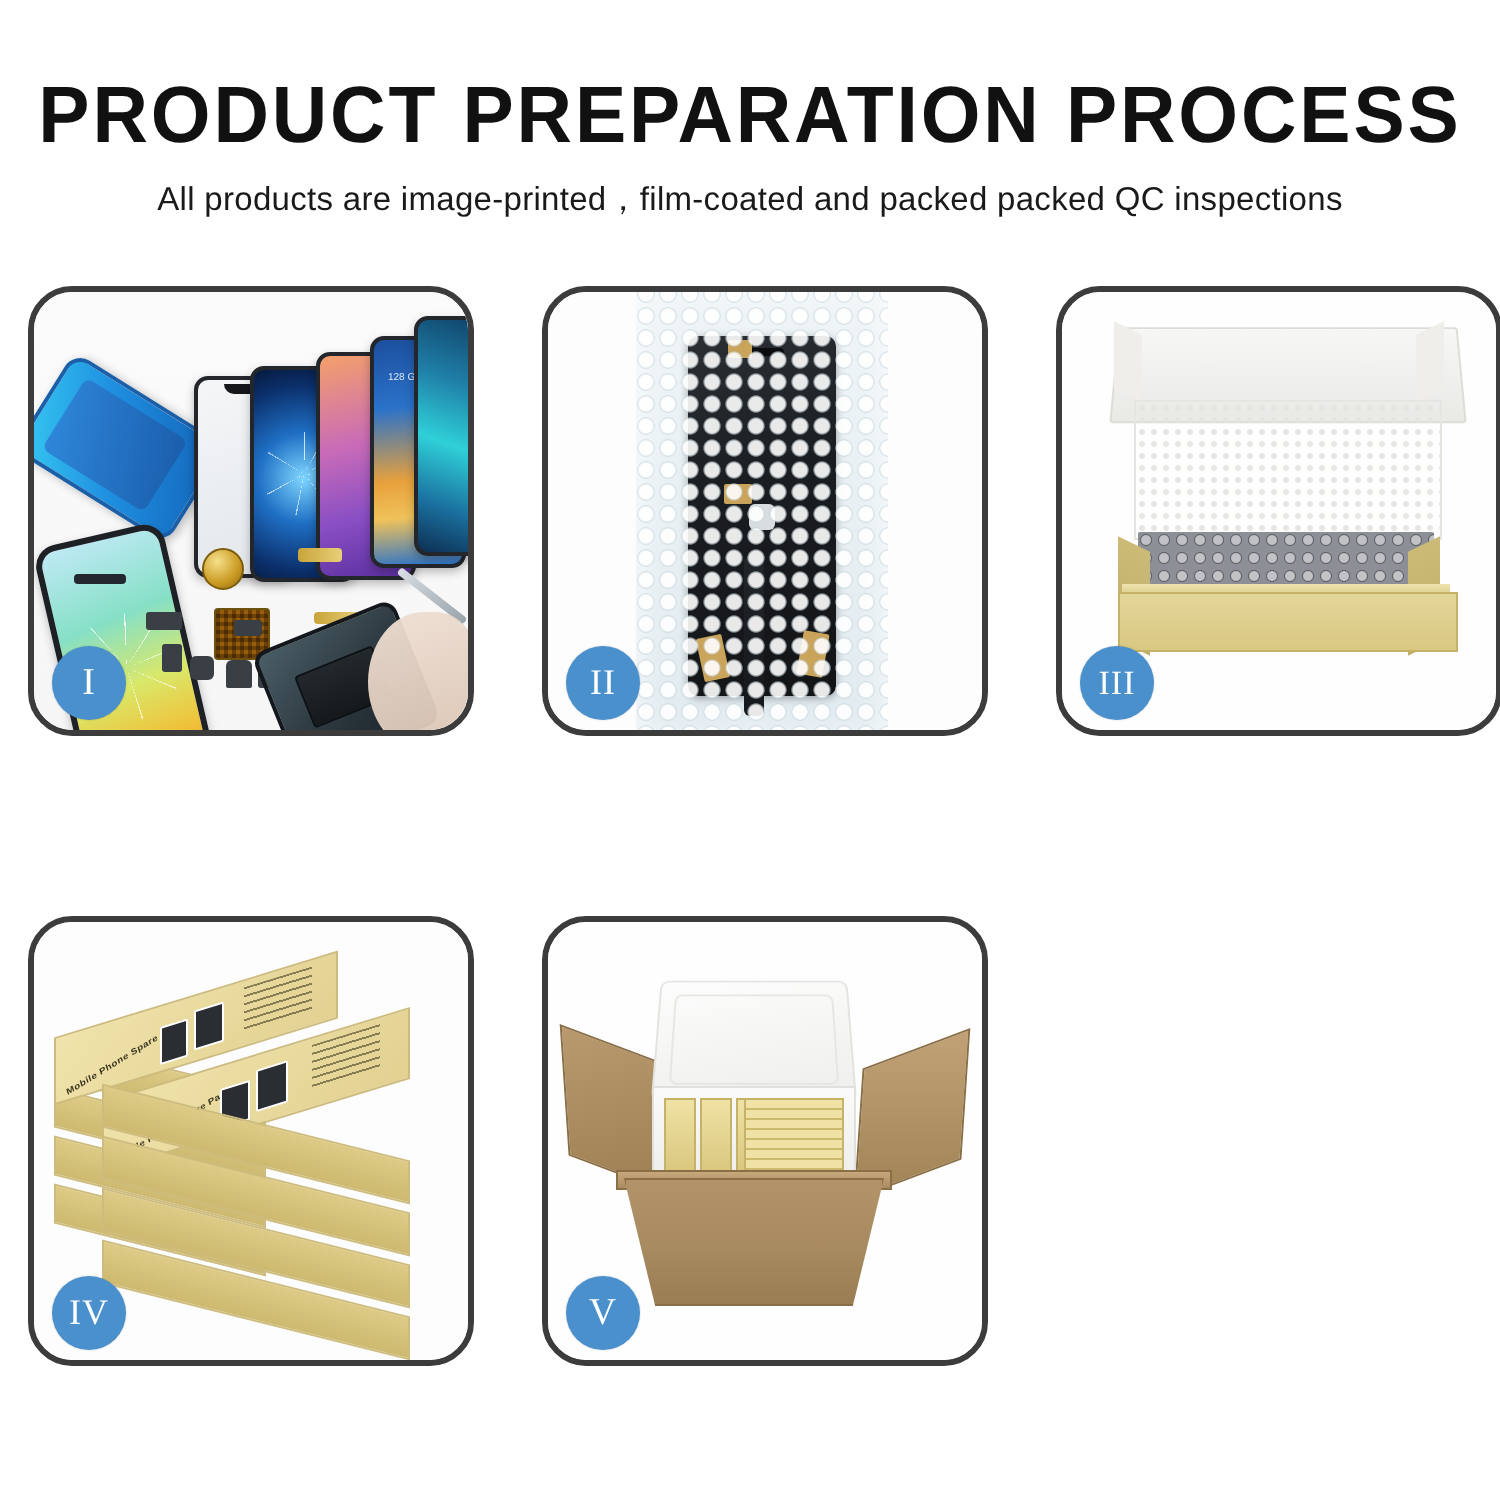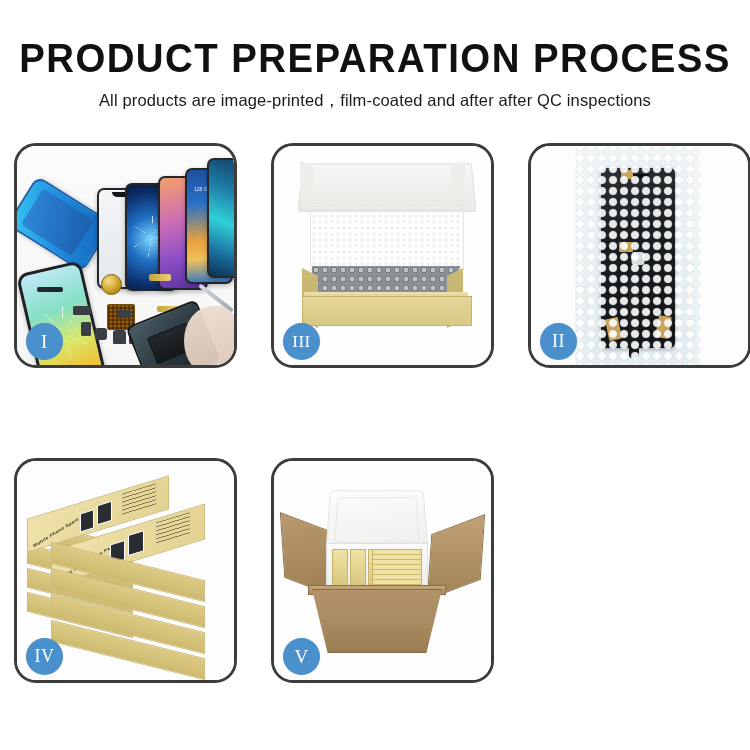--- a/index.html
+++ b/index.html
@@ -232,21 +232,21 @@
     clip-path:polygon(0 22%,100% 0,100% 72%,0 100%);}
   .tapeSq{position:absolute;background:rgba(150,120,80,.55);}
 </style>
 </head>
 <body>
 
 <div class="page">
 
   <div class="header">
     <div class="title">PRODUCT PREPARATION PROCESS</div>
-    <div class="subtitle">All products are image-printed，film-coated and after after QC inspections</div>
+    <div class="subtitle">All products are image-printed，film-coated and packed packed QC inspections</div>
   </div>
 
   <div class="grid">
 
     <div class="panel">
       <div class="stage">
         <div class="p1bg"></div>
 
         <div class="ph ph1">
             <div class="inner"></div>
@@ -281,55 +281,55 @@
             <div class="bat"></div>
           </div>
         <div class="tweez"></div>
         <div class="hand"></div>
       </div>
       <div class="badge">I</div>
     </div>
 
     <div class="panel">
       <div class="stage">
+        <div class="p2bg"></div>
+        <div class="bubblebag">
+          <div class="scrpart">
+            <div class="cam"></div>
+            <div class="hbtn"></div>
+            <div class="cable"></div>
+            <div class="tape" style="left:20px;top:2px;width:12px;height:9px;"></div>
+            <div class="tape" style="left:18px;top:74px;width:14px;height:10px;"></div>
+            <div class="tape" style="left:6px;top:150px;width:13px;height:22px;transform:rotate(-12deg);"></div>
+            <div class="tape" style="left:56px;top:148px;width:13px;height:22px;transform:rotate(10deg);"></div>
+          </div>
+          <div class="bubbles"></div>
+        </div>
+      </div>
+      <div class="badge w2">II</div>
+    </div>
+
+    <div class="panel">
+      <div class="stage">
         <div class="p3bg"></div>
         <div class="b3lid"></div>
         <div class="b3lidL"></div>
         <div class="b3lidR"></div>
         <div class="b3foam"></div>
         <div class="b3bub"></div>
         <div class="b3leftw"></div>
         <div class="b3rightw"></div>
         <div class="b3rim"></div>
         <div class="b3front"></div>
       </div>
       <div class="badge w3">III</div>
     </div>
 
     <div class="panel">
       <div class="stage">
-        <div class="p2bg"></div>
-        <div class="bubblebag">
-          <div class="scrpart">
-            <div class="cam"></div>
-            <div class="hbtn"></div>
-            <div class="cable"></div>
-            <div class="tape" style="left:20px;top:2px;width:12px;height:9px;"></div>
-            <div class="tape" style="left:18px;top:74px;width:14px;height:10px;"></div>
-            <div class="tape" style="left:6px;top:150px;width:13px;height:22px;transform:rotate(-12deg);"></div>
-            <div class="tape" style="left:56px;top:148px;width:13px;height:22px;transform:rotate(10deg);"></div>
-          </div>
-          <div class="bubbles"></div>
-        </div>
-      </div>
-      <div class="badge w2">II</div>
-    </div>
-
-    <div class="panel">
-      <div class="stage">
         <div class="p4bg"></div>
 
         <div class="stk boxside" style="left:10px;top:72px;width:104px;height:18px;transform:skewY(14deg);"></div>
         <div class="stk boxside" style="left:10px;top:96px;width:104px;height:18px;transform:skewY(14deg);"></div>
         <div class="stk boxside" style="left:10px;top:120px;width:104px;height:18px;transform:skewY(14deg);"></div>
         <div class="stk boxside" style="left:10px;top:144px;width:104px;height:18px;transform:skewY(14deg);"></div>
 
         <div class="stk boxtop" style="left:10px;top:36px;width:140px;height:32px;transform:skewY(-17deg);">
           <div class="lbl" style="left:4px;top:17px;transform:rotate(-17deg);">Mobile Phone Spare Parts</div>
           <div class="thumb" style="left:52px;top:10px;width:12px;height:17px;"></div>

